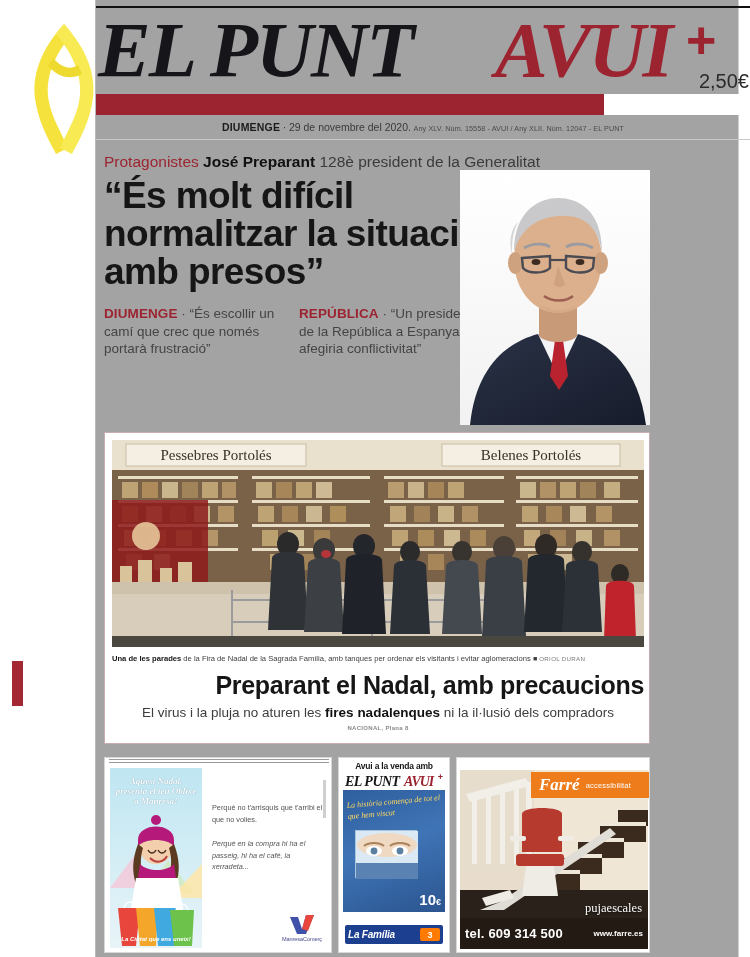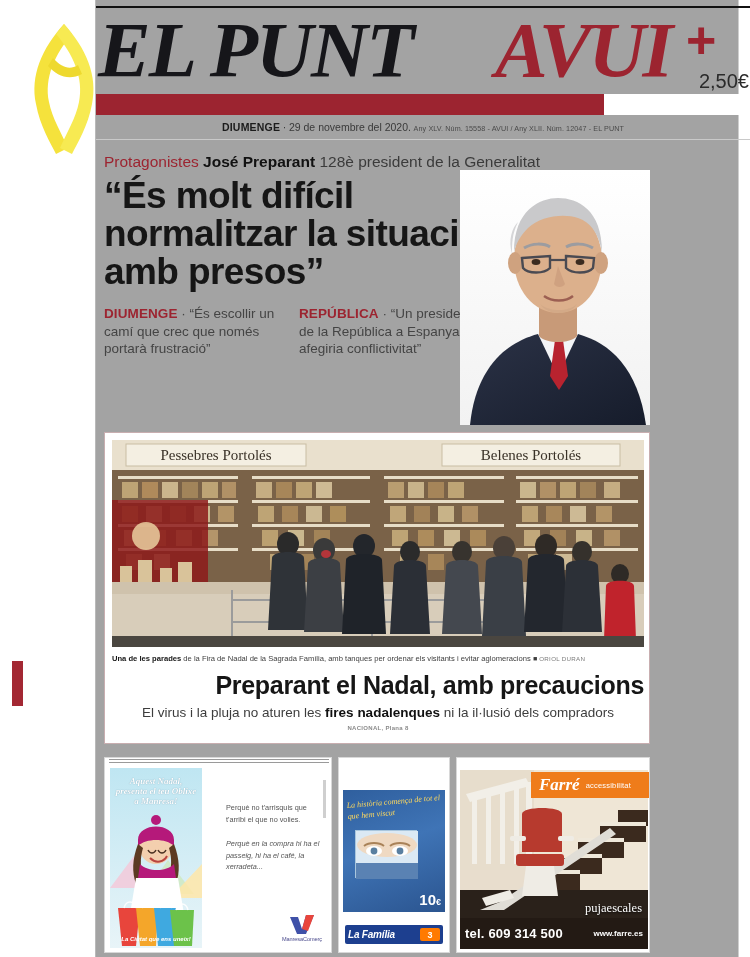--- a/index.html
+++ b/index.html
@@ -140,21 +140,21 @@
 
   
   .ads { position:absolute; left:104px; top:757px; width:546px; height:196px; }
   .ad { position:absolute; top:0; height:196px; background:#fff; }
   .ad-manresa { left:0; width:228px; border:1px solid #d8d8d8; }
   .ad-marato  { left:234px; width:112px; border:1px solid #d8d8d8; }
   .ad-farre   { left:352px; width:194px; border:1px solid #d8d8d8; }
 
   .mr-top-rules{ position:absolute; left:0; top:0; width:228px; height:8px; }
   .mr-rule{ position:absolute; left:4px; width:220px; height:1px; background:#9a9a9a;}
-  .mr-inner{ position:absolute; left:5px; top:10px; width:218px; height:180px; display:flex;gap:14px; }
+  .mr-inner{ position:absolute; left:5px; top:10px; width:218px; height:180px; display:flex; }
   .mr-poster{ position:relative; width:92px; height:180px; overflow:hidden; background:#dff0f5;}
   .mr-poster-txt{
     position:absolute; left:4px; top:8px; width:84px;
     font-family:"Liberation Serif", serif; font-style:italic; font-weight:bold;
     font-size:9px; line-height:10px; color:#ffffff; text-align:center;
     text-shadow:0 0 1px rgba(40,90,120,.6);
   }
   .mr-poster-foot{
     position:absolute; left:4px; bottom:6px; width:84px; text-align:center;
     font-size:6px; font-style:italic; font-weight:bold; color:#fff;
@@ -565,20 +565,28 @@
                 <path d="M14 16 L18 2 L26 2 L20 18 Z" fill="#e8453c"></path>
               </svg>
             </div>
             <div class="mr-logo-txt">ManresaComerç</div>
           </div>
         </div>
       </div>
     </div>
 
     <div class="ad ad-marato">
+      <div class="mt-head">
+        <div class="mt-head-l1">Avui a la venda amb</div>
+        <div class="mt-logo-row">
+          <span class="mt-ep">EL PUNT</span>
+          <span class="mt-av">AVUI</span>
+          <span class="mt-plus">+</span>
+        </div>
+      </div>
       <div class="mt-img">
         <div class="mt-script">La història comença de tot el que hem viscut</div>
         <div class="mt-dvd">
           <svg viewBox="0 0 62 48" width="62" height="48">
             <rect width="62" height="48" fill="#dbe9f4"></rect>
             <ellipse cx="31" cy="14" rx="30" ry="12" fill="#efd9c2"></ellipse>
             <ellipse cx="18" cy="20" rx="8" ry="5" fill="#ffffff"></ellipse>
             <ellipse cx="44" cy="20" rx="8" ry="5" fill="#ffffff"></ellipse>
             <circle cx="18" cy="20" r="3.4" fill="#5a7fa0"></circle>
             <circle cx="44" cy="20" r="3.4" fill="#5a7fa0"></circle>

